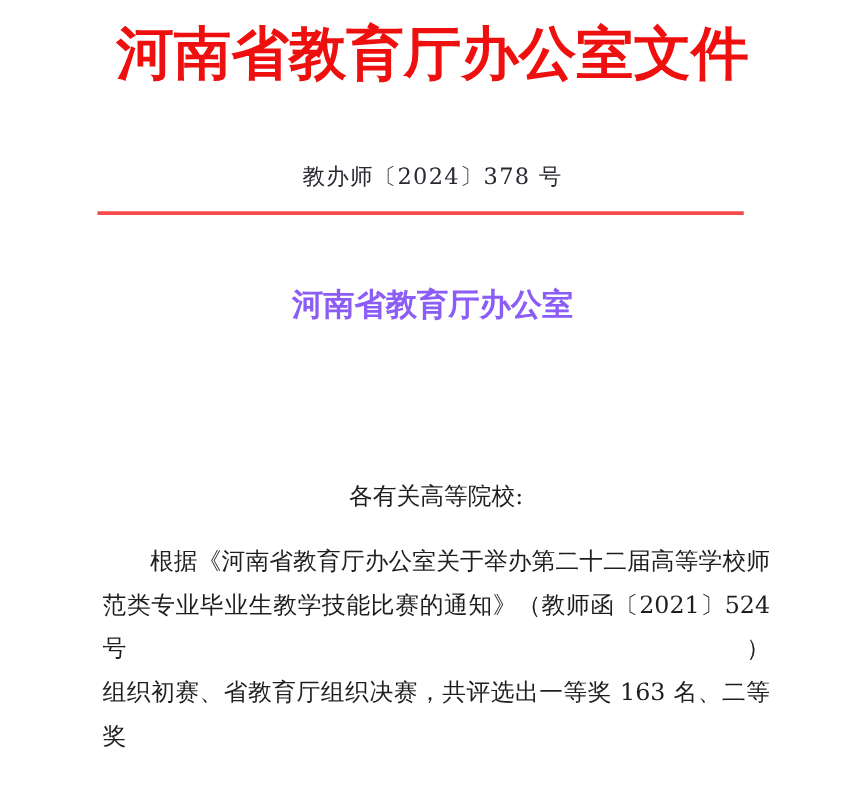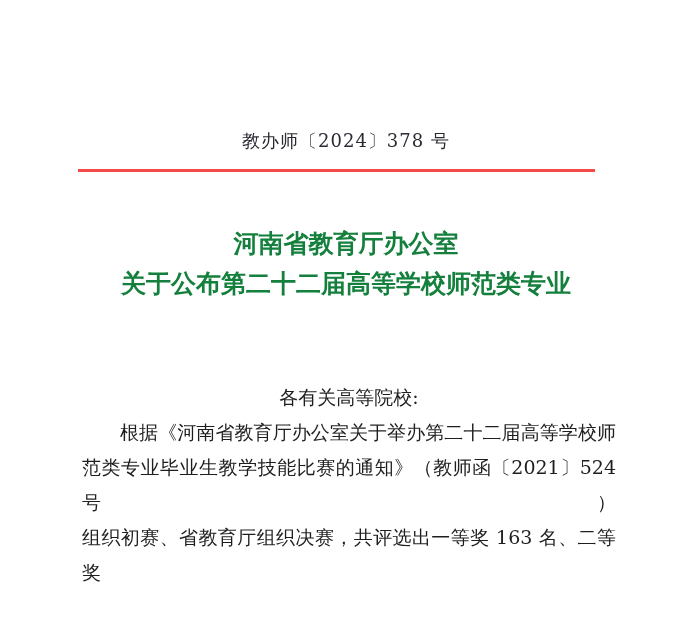--- a/index.html
+++ b/index.html
@@ -54,56 +54,57 @@
   }
   .title-block{
     position:absolute;
     top:224px;
     left:0;
     width:100%;
     text-align:center;
     font-size:25px;
     font-weight:bold;
     line-height:40px;
-    color:#15803d;
+    color:#8b5cf6;
   }
   .body-block{
     position:absolute;
     top:380px;
     left:82px;
     width:534px;
     font-size:19px;
     line-height:35px;
     color:var(--body-text);
   }
   .salutation{
     text-align:center;
   }
   .body-line{
     text-align:justify;
     text-align-last:justify;
     text-justify:inter-character;
   }
   .body-line.first{
     text-indent:2em;
+    margin-top:17px;
   }
 </style>
 </head>
 <body>
 
 <div class="page">
 
+  <h1 class="red-header">河南省教育厅办公室文件</h1>
 
   <div class="doc-number">教办师〔2024〕378 号</div>
 
   <div class="red-line"></div>
 
   <div class="title-block">
     <div class="title-line">河南省教育厅办公室</div>
-    <div class="title-line">关于公布第二十二届高等学校师范类专业</div>
   </div>
 
   <div class="body-block">
     <div class="salutation">各有关高等院校:</div>
     <div class="body-line first">根据《河南省教育厅办公室关于举办第二十二届高等学校师</div>
     <div class="body-line">范类专业毕业生教学技能比赛的通知》（教师函〔2021〕524 号）</div>
     <div class="body-line">组织初赛、省教育厅组织决赛，共评选出一等奖 163 名、二等奖</div>
 
   </div>
 

